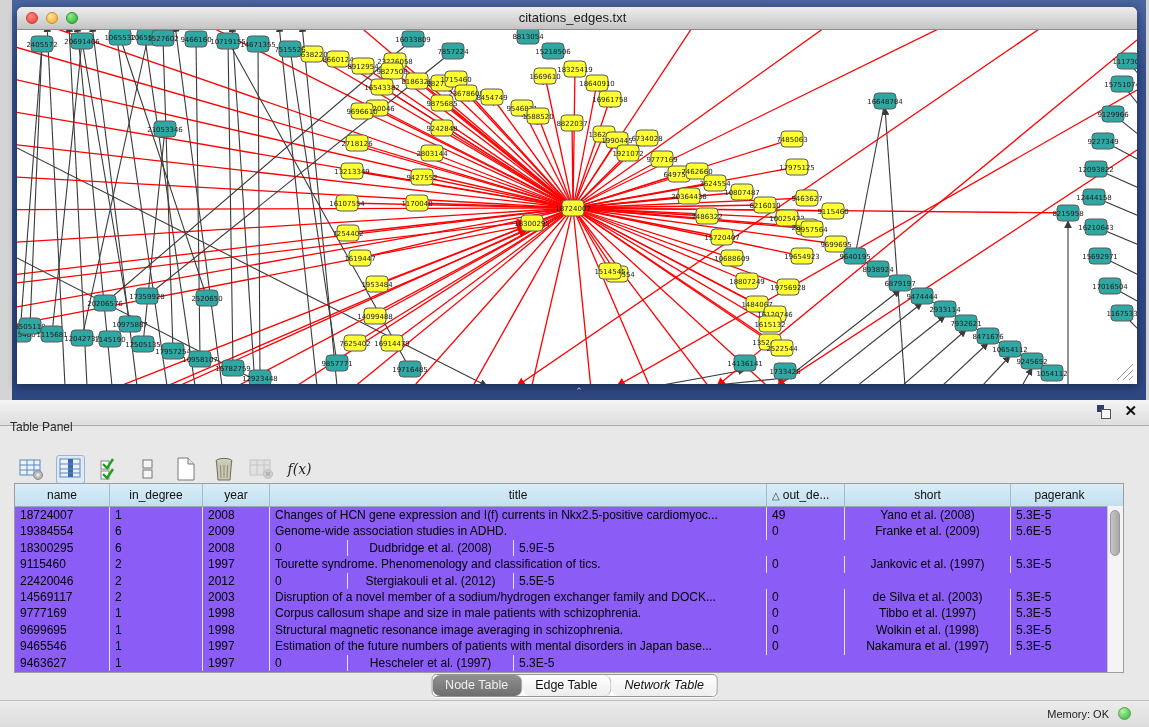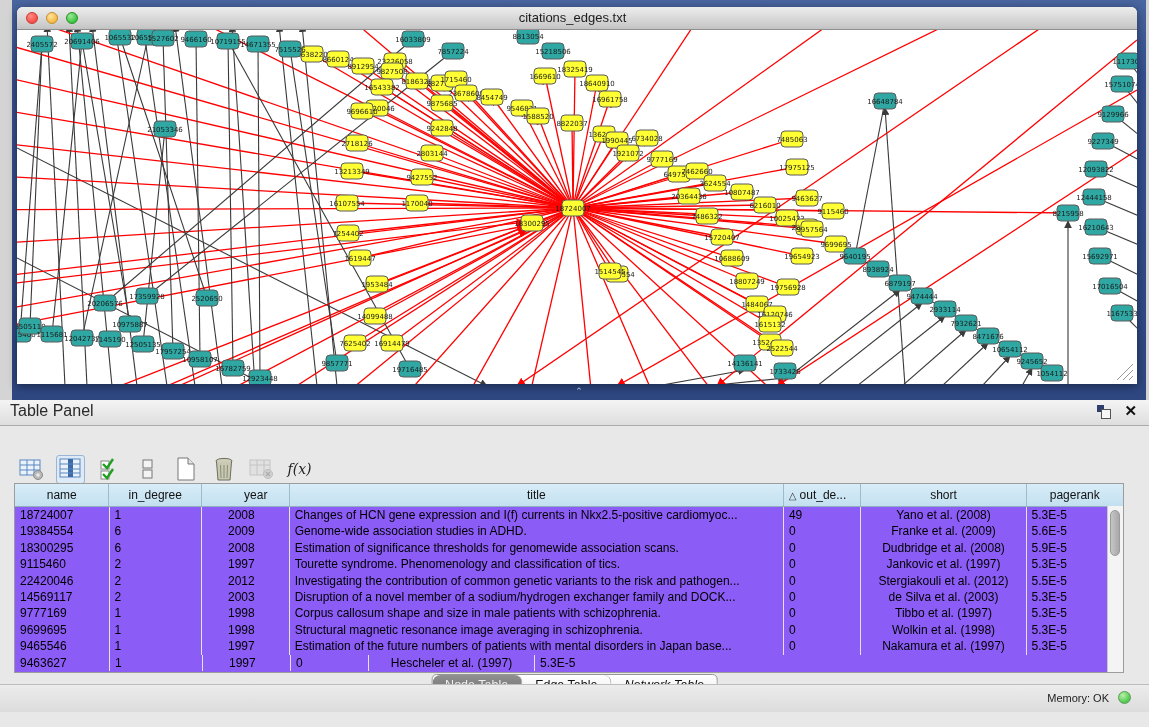--- a/index.html
+++ b/index.html
@@ -47,21 +47,21 @@
   
   .table-panel{
     position:absolute;left:0;top:400px;width:1149px;height:327px;
     background:#e8e8e8;
   }
   .tp-header{
     position:absolute;left:0;top:0;width:100%;height:25px;
     background:linear-gradient(180deg,#f4f4f4,#dedede);
     border-bottom:1px solid #ababab;
   }
-  .tp-header .tp-title{position:absolute;left:10px;top:2px;font-size:16px;color:#2a2a2a;}
+  .tp-header .tp-title{position:absolute;left:10px;top:20px;font-size:12px;color:#2a2a2a;}
   .float-icon{position:absolute;right:38px;top:5px;width:14px;height:14px;}
   .float-icon .back{position:absolute;left:0;top:0;width:7px;height:7px;background:#2e3f6e;}
   .float-icon .front{position:absolute;left:4px;top:4px;width:8px;height:8px;background:#f7f7f7;border:1px solid #555;}
   .close-x{position:absolute;right:12px;top:2px;font-size:15px;font-weight:bold;color:#111;cursor:default;}
   .tp-toolbar{position:absolute;left:18px;top:45px;height:32px;display:flex;align-items:center;gap:11px;}
   .tbtn{width:27px;height:27px;display:flex;align-items:center;justify-content:center;margin-top:16px;}
   .tbtn.sel{border:1px solid #9ab4d6;background:#dfeaf7;border-radius:3px;}
   .fx{font-family:"DejaVu Serif", serif;font-style:italic;font-size:14px;color:#222;}
   .tp-table{
     position:absolute;left:14px;top:83px;width:1110px;height:190px;
@@ -75,42 +75,42 @@
   .th.left{text-align:left;padding-left:5px;}
   .sort-glyph{font-size:10px;color:#333;margin-right:3px;}
   .tbody{position:relative;}
   .trow{display:flex;height:16.4px;align-items:center;}
   .td{
     font-size:12px;color:#000;white-space:nowrap;overflow:hidden;
     box-sizing:border-box;padding-left:5px;border-right:1px solid #e4e4e4;height:100%;
     line-height:16.4px;
   }
   .td.center{text-align:center;padding-left:0;}
-  .col0{width:95px;} .col1{width:93px;} .col2{width:67px;margin-left:21px;} .col3{width:497px;}
+  .col0{width:95px;} .col1{width:93px;} .col2{width:67px;} .col3{width:497px;}
   .col4{width:78px;} .col5{width:166px;} .col6{width:97px;border-right:none;}
   .vscroll{
     position:absolute;right:0;top:22px;bottom:0;width:15px;
     background:#f4f4f4;border-left:1px solid #c9c9c9;
   }
   .vthumb{position:absolute;left:2px;top:4px;width:10px;height:46px;border-radius:5px;
     background:linear-gradient(90deg,#c6c6c6,#a8a8a8);border:1px solid #9a9a9a;box-sizing:border-box;}
   .tp-tabs{
     position:absolute;left:50%;top:274px;transform:translateX(-50%);
     display:flex;height:21px;border:1px solid #969696;border-radius:5px;overflow:hidden;
     background:#fff;box-shadow:0 1px 0 rgba(255,255,255,.7);
   }
   .seg{
     font-size:12.5px;padding:0 13px;line-height:21px;color:#111;
     background:linear-gradient(180deg,#ffffff,#ededed);border-right:1px solid #a8a8a8;
     white-space:nowrap;cursor:default;border-radius:8px;
   }
   .seg:last-child{border-right:none;font-style:italic;}
   .seg.active{background:linear-gradient(180deg,#909090,#6e6e6e);color:#efefef;}
   .statusbar{
-    position:absolute;left:0;top:284px;width:100%;height:27px;
+    position:absolute;left:0;top:300px;width:100%;height:27px;
     background:linear-gradient(180deg,#ececec,#dcdcdc);border-top:1px solid #bdbdbd;
   }
   .mem-label{position:absolute;right:40px;top:7px;font-size:11px;color:#222;}
   .mem-dot{
     position:absolute;right:18px;top:6px;width:13px;height:13px;border-radius:50%;
     border:1px solid #5f9a56;box-sizing:border-box;
   }
   svg{display:block;}
   text.nlabel{font-family:"DejaVu Sans", sans-serif;font-size:7px;fill:#1a1a1a;}
 </style>
@@ -651,39 +651,37 @@
           <div class="td col2">2009</div>
           <div class="td col3">Genome-wide association studies in ADHD.</div>
           <div class="td col4">0</div>
           <div class="td col5 center">Franke et al. (2009)</div>
           <div class="td col6">5.6E-5</div>
         </div>
         <div class="trow">
           <div class="td col0">18300295</div>
           <div class="td col1">6</div>
           <div class="td col2">2008</div>
-          <div class="td col3">Estimation of significance thresholds for genomewide association scans.</div>
           <div class="td col4">0</div>
           <div class="td col5 center">Dudbridge et al. (2008)</div>
           <div class="td col6">5.9E-5</div>
         </div>
         <div class="trow">
           <div class="td col0">9115460</div>
           <div class="td col1">2</div>
           <div class="td col2">1997</div>
           <div class="td col3">Tourette syndrome. Phenomenology and classification of tics.</div>
           <div class="td col4">0</div>
           <div class="td col5 center">Jankovic et al. (1997)</div>
           <div class="td col6">5.3E-5</div>
         </div>
         <div class="trow">
           <div class="td col0">22420046</div>
           <div class="td col1">2</div>
           <div class="td col2">2012</div>
-          <div class="td col3">Investigating the contribution of common genetic variants to the risk and pathogen...</div>
           <div class="td col4">0</div>
           <div class="td col5 center">Stergiakouli et al. (2012)</div>
           <div class="td col6">5.5E-5</div>
         </div>
         <div class="trow">
           <div class="td col0">14569117</div>
           <div class="td col1">2</div>
           <div class="td col2">2003</div>
           <div class="td col3">Disruption of a novel member of a sodium/hydrogen exchanger family and DOCK...</div>
           <div class="td col4">0</div>

